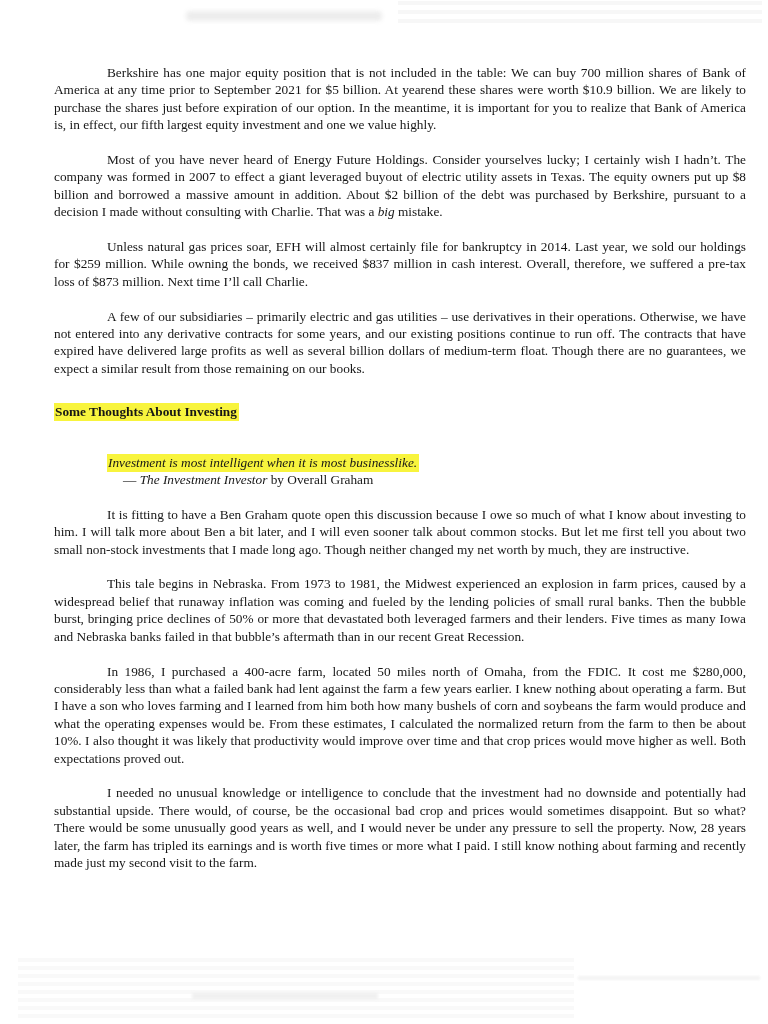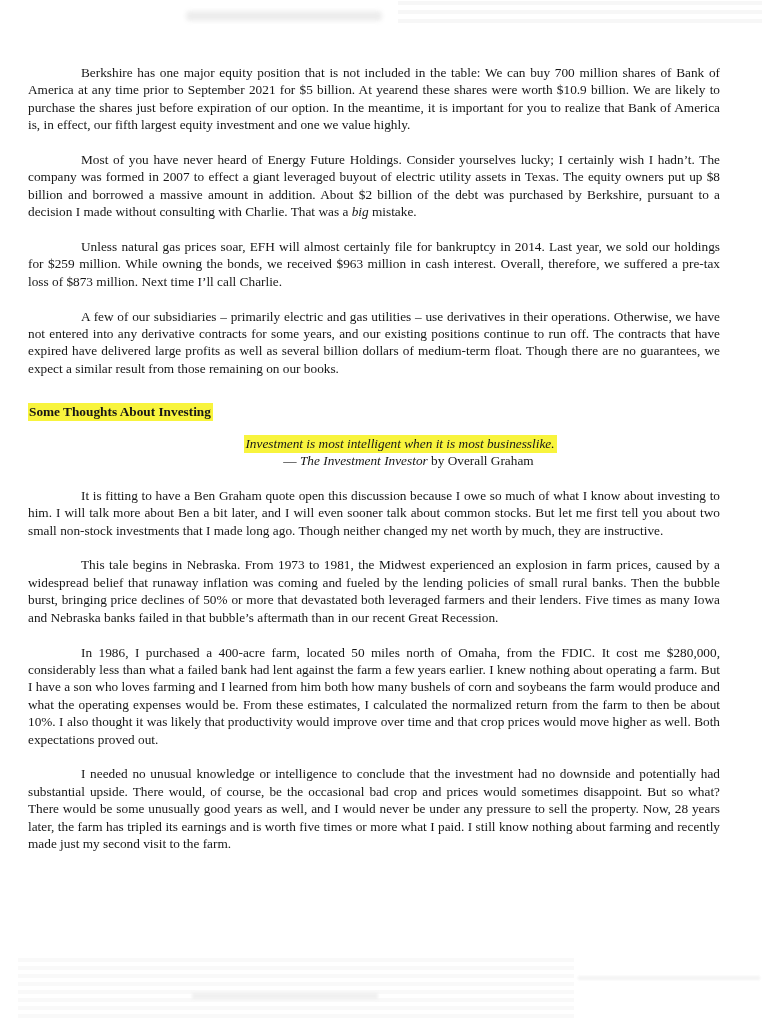--- a/index.html
+++ b/index.html
@@ -9,46 +9,46 @@
     font-family: "Liberation Serif", "DejaVu Serif", serif;
   }
   .page {
     position: relative;
     width: 768px; height: 1024px;
     background: #ffffff;
     overflow: hidden;
   }
   .content {
     position: absolute;
-    left: 28px; top: 64px;
+    left: 54px; top: 64px;
     width: 692px;
     font-size: 13.3px;
     line-height: 17.4px;
     color: #161616;
     text-align: justify;
   }
   .para {
     margin: 0 0 17.4px 0;
     text-indent: 53px;
   }
   .para em { font-style: italic; }
   .heading {
-    margin: 26px 0 14px 0;
+    margin: 26px 0 33px 0;
     font-weight: bold;
     text-indent: 0;
     text-align: left;
   }
   mark.hl {
     background: #f8f43d;
     color: inherit;
     padding: 1px 2px 2px 1px;
   }
   .quote-block {
     margin: 0 0 17.4px 53px;
-    text-align: center;
+    text-align: left;
   }
   .quote-line { font-style: italic; }
   .quote-attrib { padding-left: 16px; }
   .quote-attrib em { font-style: italic; }
   
   .ghost { position: absolute; pointer-events: none; }
   .ghost-top-bar {
     left: 186px; top: 11px; width: 196px; height: 10px;
     background: #e7e7e7; filter: blur(2px); opacity: .75; border-radius: 4px;
   }
@@ -77,21 +77,21 @@
 <div class="page">
 
   <div class="ghost ghost-top-bar"></div>
   <div class="ghost ghost-top-rows"></div>
 
   <div class="content">
 
     <div id="intro-paragraphs">
         <p class="para"><span>Berkshire has one major equity position that is not included in the table: We can buy 700 million shares of Bank of America at any time prior to September 2021 for $5 billion. At yearend these shares were worth $10.9 billion. We are likely to purchase the shares just before expiration of our option. In the meantime, it is important for you to realize that Bank of America is, in effect, our fifth largest equity investment and one we value highly.</span></p>
         <p class="para"><span>Most of you have never heard of Energy Future Holdings. Consider yourselves lucky; I certainly wish I hadn’t. The company was formed in 2007 to effect a giant leveraged buyout of electric utility assets in Texas. The equity owners put up $8 billion and borrowed a massive amount in addition. About $2 billion of the debt was purchased by Berkshire, pursuant to a decision I made without consulting with Charlie. That was a </span><em>big</em><span> mistake.</span></p>
-        <p class="para"><span>Unless natural gas prices soar, EFH will almost certainly file for bankruptcy in 2014. Last year, we sold our holdings for $259 million. While owning the bonds, we received $963 million in cash interest. Overall, therefore, we suffered a pre-tax loss of $873 million. Next time I’ll call Charlie.</span></p>
+        <p class="para"><span>Unless natural gas prices soar, EFH will almost certainly file for bankruptcy in 2014. Last year, we sold our holdings for $259 million. While owning the bonds, we received $837 million in cash interest. Overall, therefore, we suffered a pre-tax loss of $873 million. Next time I’ll call Charlie.</span></p>
         <p class="para"><span>A few of our subsidiaries – primarily electric and gas utilities – use derivatives in their operations. Otherwise, we have not entered into any derivative contracts for some years, and our existing positions continue to run off. The contracts that have expired have delivered large profits as well as several billion dollars of medium-term float. Though there are no guarantees, we expect a similar result from those remaining on our books.</span></p>
       </div>
 
     <div class="heading"><mark class="hl">Some Thoughts About Investing</mark></div>
 
     <div class="quote-block">
       <div class="quote-line"><mark class="hl">Investment is most intelligent when it is most businesslike.</mark></div>
       <div class="quote-attrib"><span>— </span><em>The Investment Investor</em><span> by Overall Graham</span></div>
     </div>
 

